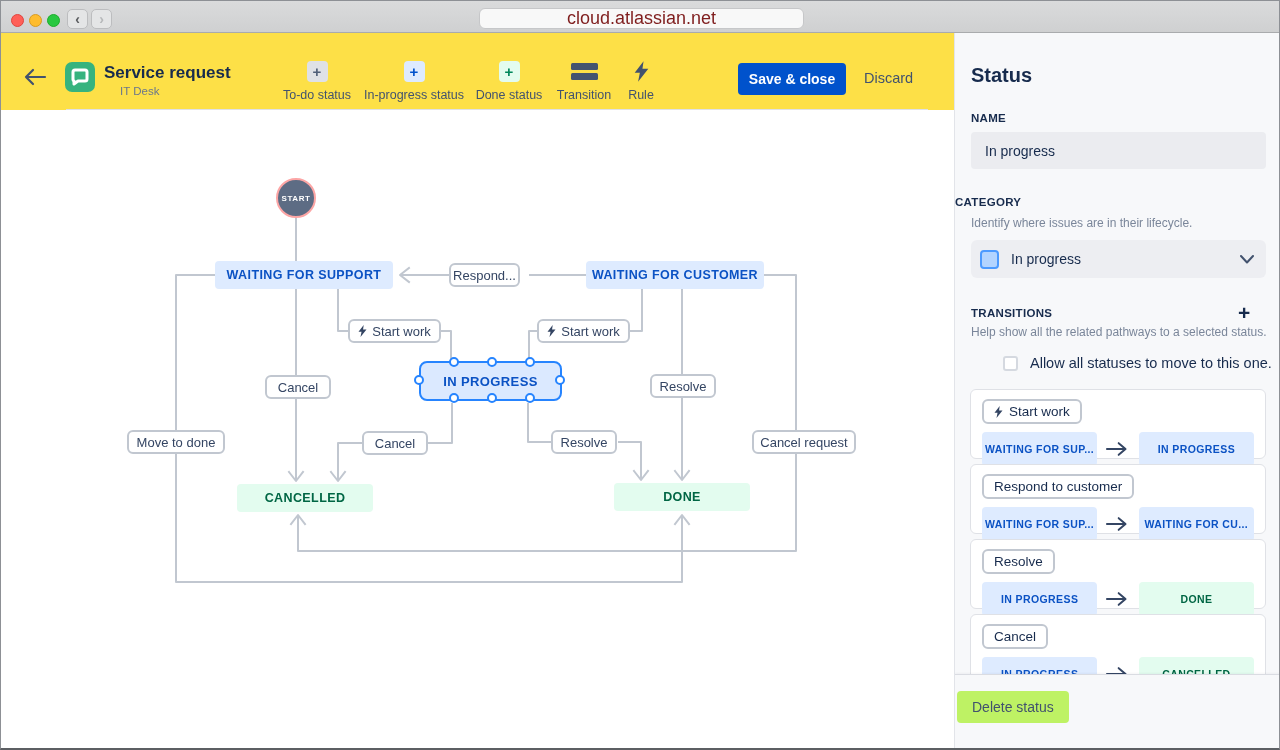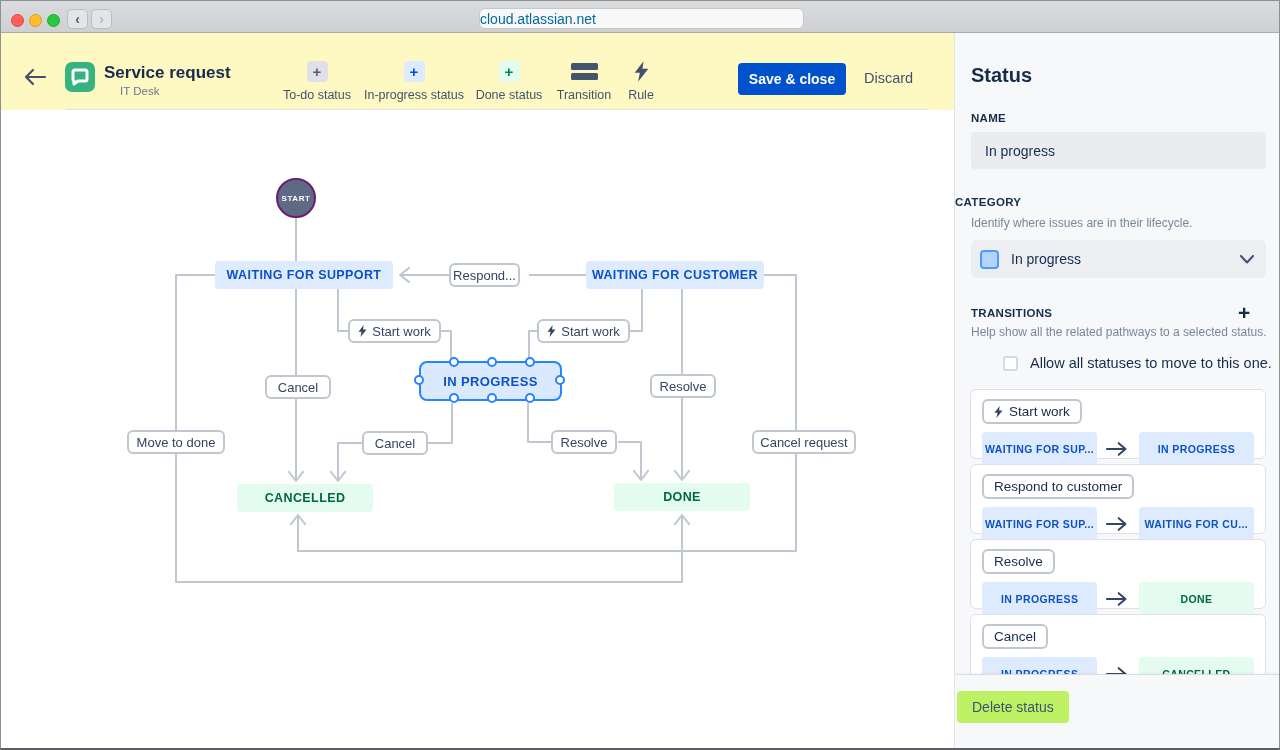--- a/index.html
+++ b/index.html
@@ -13,25 +13,25 @@
   .light { position:absolute; top:13px; width:13px; height:13px; border-radius:50%; }
   .light.red { left:10px; background:#ff5f58; border:1px solid #e0443e; }
   .light.yellow { left:28px; background:#febc2e; border:1px solid #d89b22; }
   .light.green { left:46px; background:#28c840; border:1px solid #1dad2b; }
   .navbtn { position:absolute; top:8px; width:21px; height:20px; border-radius:5px;
     background:#e4e5e6; border:1px solid #bcbdbf; display:flex; align-items:center; justify-content:center;
     font-size:14px; font-weight:bold; }
   .navbtn.back { left:66px; color:#5a5c5f; }
   .navbtn.fwd { left:90px; color:#b6b8ba; }
   .urlbar { position:absolute; left:478px; top:7px; width:325px; height:21px; background:#f8f8f8;
-    border:1px solid #c6c7c9; border-radius:6px; display:flex; align-items:center; justify-content:flex-start;
-    font-size:14px; color:#0369a1; }
+    border:1px solid #c6c7c9; border-radius:6px; display:flex; align-items:center; justify-content:center;
+    font-size:18px; color:#7f1d1d; }
 
   
-  .appheader { position:absolute; left:0; top:32px; width:953px; height:97px; background:#fef9c3; }
+  .appheader { position:absolute; left:0; top:32px; width:953px; height:97px; background:#fde047; }
   .hdr-divider { position:absolute; left:65px; top:76px; width:862px; height:2px; background:#dfe1e6; }
   .back-arrow { position:absolute; left:22px; top:34px; width:24px; height:20px; cursor:pointer; }
   .app-icon { position:absolute; left:64px; top:29px; width:30px; height:30px; border-radius:7px; background:#36b37e;
     display:flex; align-items:center; justify-content:center; }
   .wf-title { position:absolute; left:103px; top:30px; font-size:17px; font-weight:bold; color:#172b4d; }
   .wf-sub { position:absolute; left:119px; top:52px; font-size:11.5px; color:#6b778c; }
   .tool { position:absolute; top:28px; display:flex; flex-direction:column; align-items:center; cursor:pointer; }
   .tool .plusbox { width:21px; height:21px; border-radius:4px; font-size:15px; font-weight:bold;
     display:flex; align-items:center; justify-content:center; }
   .tool .tlabel { margin-top:6px; font-size:12.5px; color:#42526e; white-space:nowrap; }
@@ -44,21 +44,21 @@
     border:none; border-radius:4px; font-size:14px; font-weight:bold; font-family:inherit; cursor:pointer; }
   .discard-btn { position:absolute; left:863px; top:37px; font-size:14.5px; color:#42526e; cursor:pointer; }
 
   
   .canvas { position:absolute; left:0; top:109px; width:953px; height:641px; background:#fff; }
   .edges { position:absolute; left:0; top:0; }
   .node { position:absolute; display:flex; align-items:center; justify-content:center;
     font-weight:bold; border-radius:4px; letter-spacing:.4px; }
   .node.blue { background:#deebff; color:#0b52c4; font-size:12.5px; }
   .node.green { background:#e3fcef; color:#006644; font-size:12.5px; }
-  .start-node { position:absolute; width:40px; height:40px; border-radius:50%; background:#5d6c84; border:2px solid #701a75;
+  .start-node { position:absolute; width:40px; height:40px; border-radius:50%; background:#5d6c84; border:2px solid #fca5a5;
     display:flex; align-items:center; justify-content:center; color:#fff; font-size:8px; font-weight:bold; letter-spacing:.6px; }
   .ip-node { position:absolute; width:143px; height:40px; background:#dbe9ff; border:2px solid #2684ff; border-radius:8px;
     display:flex; align-items:center; justify-content:center; font-size:13px; font-weight:bold; letter-spacing:.4px; color:#0b52c4; }
   .handle { position:absolute; width:10px; height:10px; border-radius:50%; background:#fff; border:2px solid #2684ff; }
   .tlab { position:absolute; height:24px; background:#fff; border:2px solid #c1c7d0; border-radius:6px;
     display:flex; align-items:center; justify-content:center; gap:5px; font-size:13px; color:#344563; white-space:nowrap; cursor:pointer; }
 
   
   .sidebar { position:absolute; left:953px; top:32px; width:327px; height:718px; background:#f7f8fa; border-left:1px solid #e2e4e9; }
   .sb { position:absolute; }

